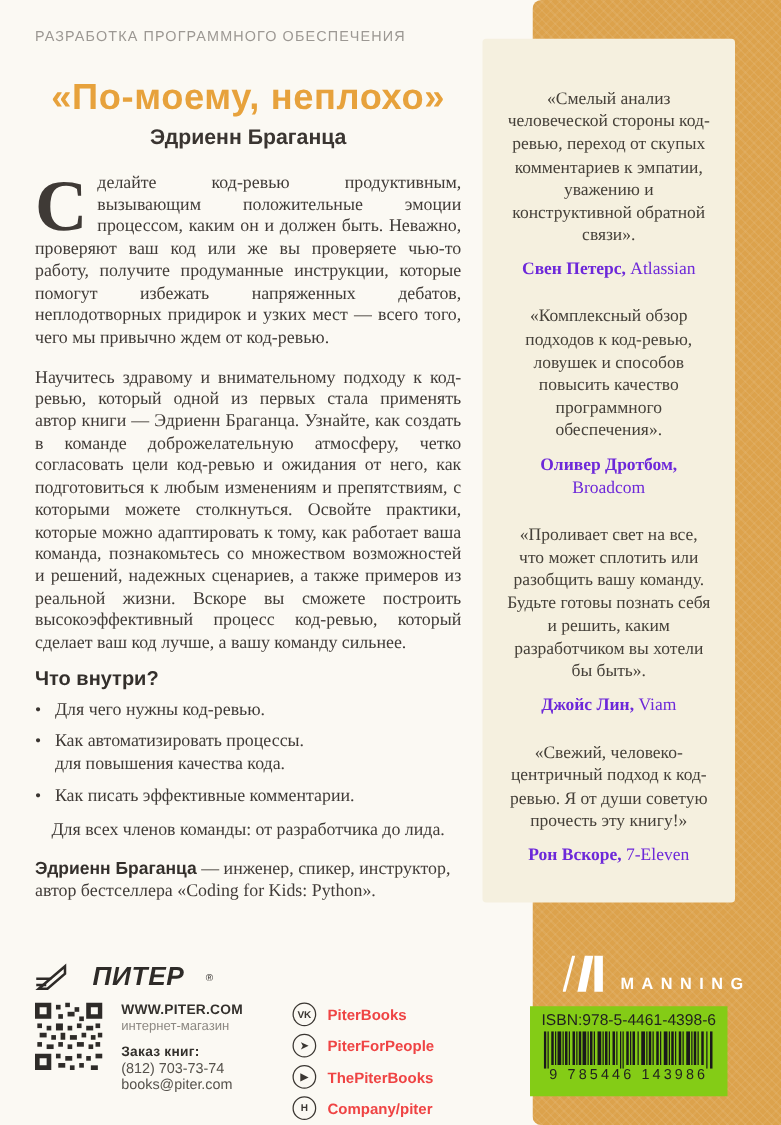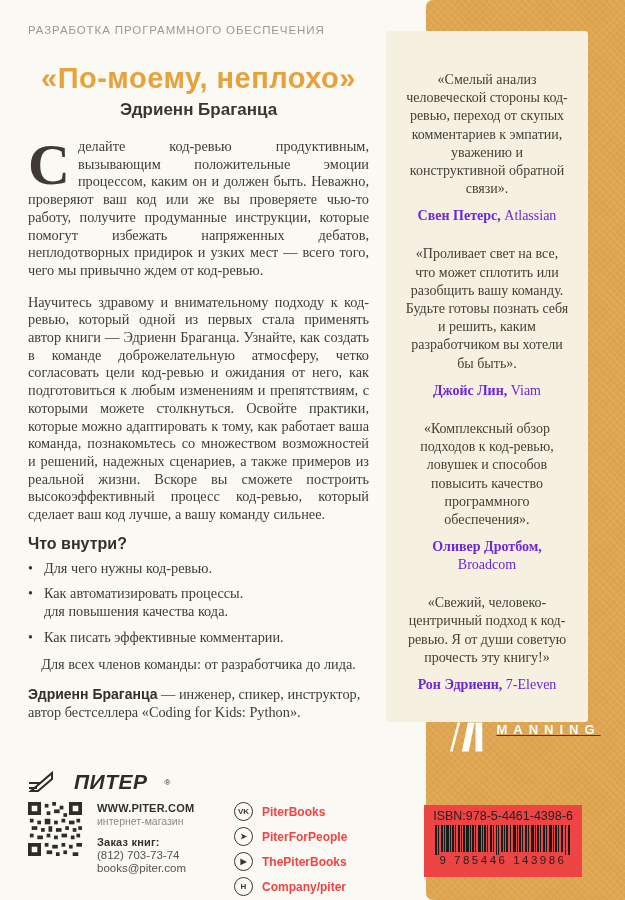--- a/index.html
+++ b/index.html
@@ -50,25 +50,25 @@
                       repeating-linear-gradient(-45deg,rgba(255,255,255,.05) 0 1.5px,rgba(0,0,0,0) 1.5px 5px);}
   .quote-card{position:absolute;left:386px;top:31px;width:202px;height:691px;background:#f5f0df;
               border-radius:3px;box-sizing:border-box;padding:40px 19px 28px;
               display:flex;flex-direction:column;justify-content:space-between;}
   .quote{text-align:center;}
   .quote-text{font-size:14px;line-height:18.2px;color:#454039;}
   .quote-attr{margin-top:9px;font-size:14px;line-height:18px;color:#6d28d9;}
   .quote-attr .q-name{font-weight:bold;}
   
   .manning{position:absolute;left:426px;top:722px;width:199px;height:72px;
-           display:flex;align-items:flex-start;justify-content:center;gap:12px;text-decoration:underline;}
+           display:flex;align-items:flex-end;justify-content:center;gap:12px;}
   .manning-word{font-family:"Liberation Sans",sans-serif;font-weight:bold;font-size:13px;
                 letter-spacing:6px;color:#ffffff;}
   
-  .isbn-box{position:absolute;left:424px;top:805px;width:158px;height:72px;background:#ef4444;
+  .isbn-box{position:absolute;left:424px;top:805px;width:158px;height:72px;background:#84cc16;
             box-sizing:border-box;text-align:center;padding-top:4px;}
   .isbn-line{font-family:"Liberation Sans",sans-serif;font-size:12.5px;color:#1f1f1f;}
   .barcode{margin:2px auto 0;width:136px;display:block;}
   .barcode-digits{font-family:"Liberation Sans",sans-serif;font-size:11.5px;color:#1f1f1f;
                   letter-spacing:2.5px;margin-top:-1px;}
 </style>
 </head>
 <body>
 
 <div class="page">
@@ -109,36 +109,36 @@
   </div>
 
   <div class="quote-card">
     <div class="quote">
       <div class="quote-text">«Смелый анализ человеческой стороны код-ревью, переход от скупых комментариев к эмпатии, уважению и конструктивной обратной связи».</div>
       <div class="quote-attr">
         <span class="q-name">Свен Петерс,</span><span> Atlassian</span>
       </div>
     </div>
     <div class="quote">
-      <div class="quote-text">«Проливает свет на все, что может сплотить или разобщить вашу команду. Будьте готовы познать себя и решить, каким разработчиком вы хотели бы быть».</div>
-      <div class="quote-attr">
-        <span class="q-name">Джойс Лин,</span><span> Viam</span>
-      </div>
-    </div>
-    <div class="quote">
       <div class="quote-text">«Комплексный обзор подходов к код-ревью, ловушек и способов повысить качество программного обеспечения».</div>
       <div class="quote-attr">
         <span class="q-name">Оливер Дротбом,</span><br>
         <span> Broadcom</span>
       </div>
     </div>
     <div class="quote">
+      <div class="quote-text">«Проливает свет на все, что может сплотить или разобщить вашу команду. Будьте готовы познать себя и решить, каким разработчиком вы хотели бы быть».</div>
+      <div class="quote-attr">
+        <span class="q-name">Джойс Лин,</span><span> Viam</span>
+      </div>
+    </div>
+    <div class="quote">
       <div class="quote-text">«Свежий, человеко-центричный подход к код-ревью. Я от души советую прочесть эту книгу!»</div>
       <div class="quote-attr">
-        <span class="q-name">Рон Эдриенн,</span><span> 7-Eleven</span>
+        <span class="q-name">Рон Вскоре,</span><span> 7-Eleven</span>
       </div>
     </div>
   </div>
 
   <div class="manning">
     <svg width="34" height="30" viewBox="0 0 40 34">
       <polygon points="0,34 9,0 12,0 3,34" fill="#ffffff"></polygon>
       <polygon points="14,34 21,0 29,0 22,34" fill="#ffffff"></polygon>
       <polygon points="30,0 38,0 38,34 30,34" fill="#ffffff"></polygon>
     </svg>

